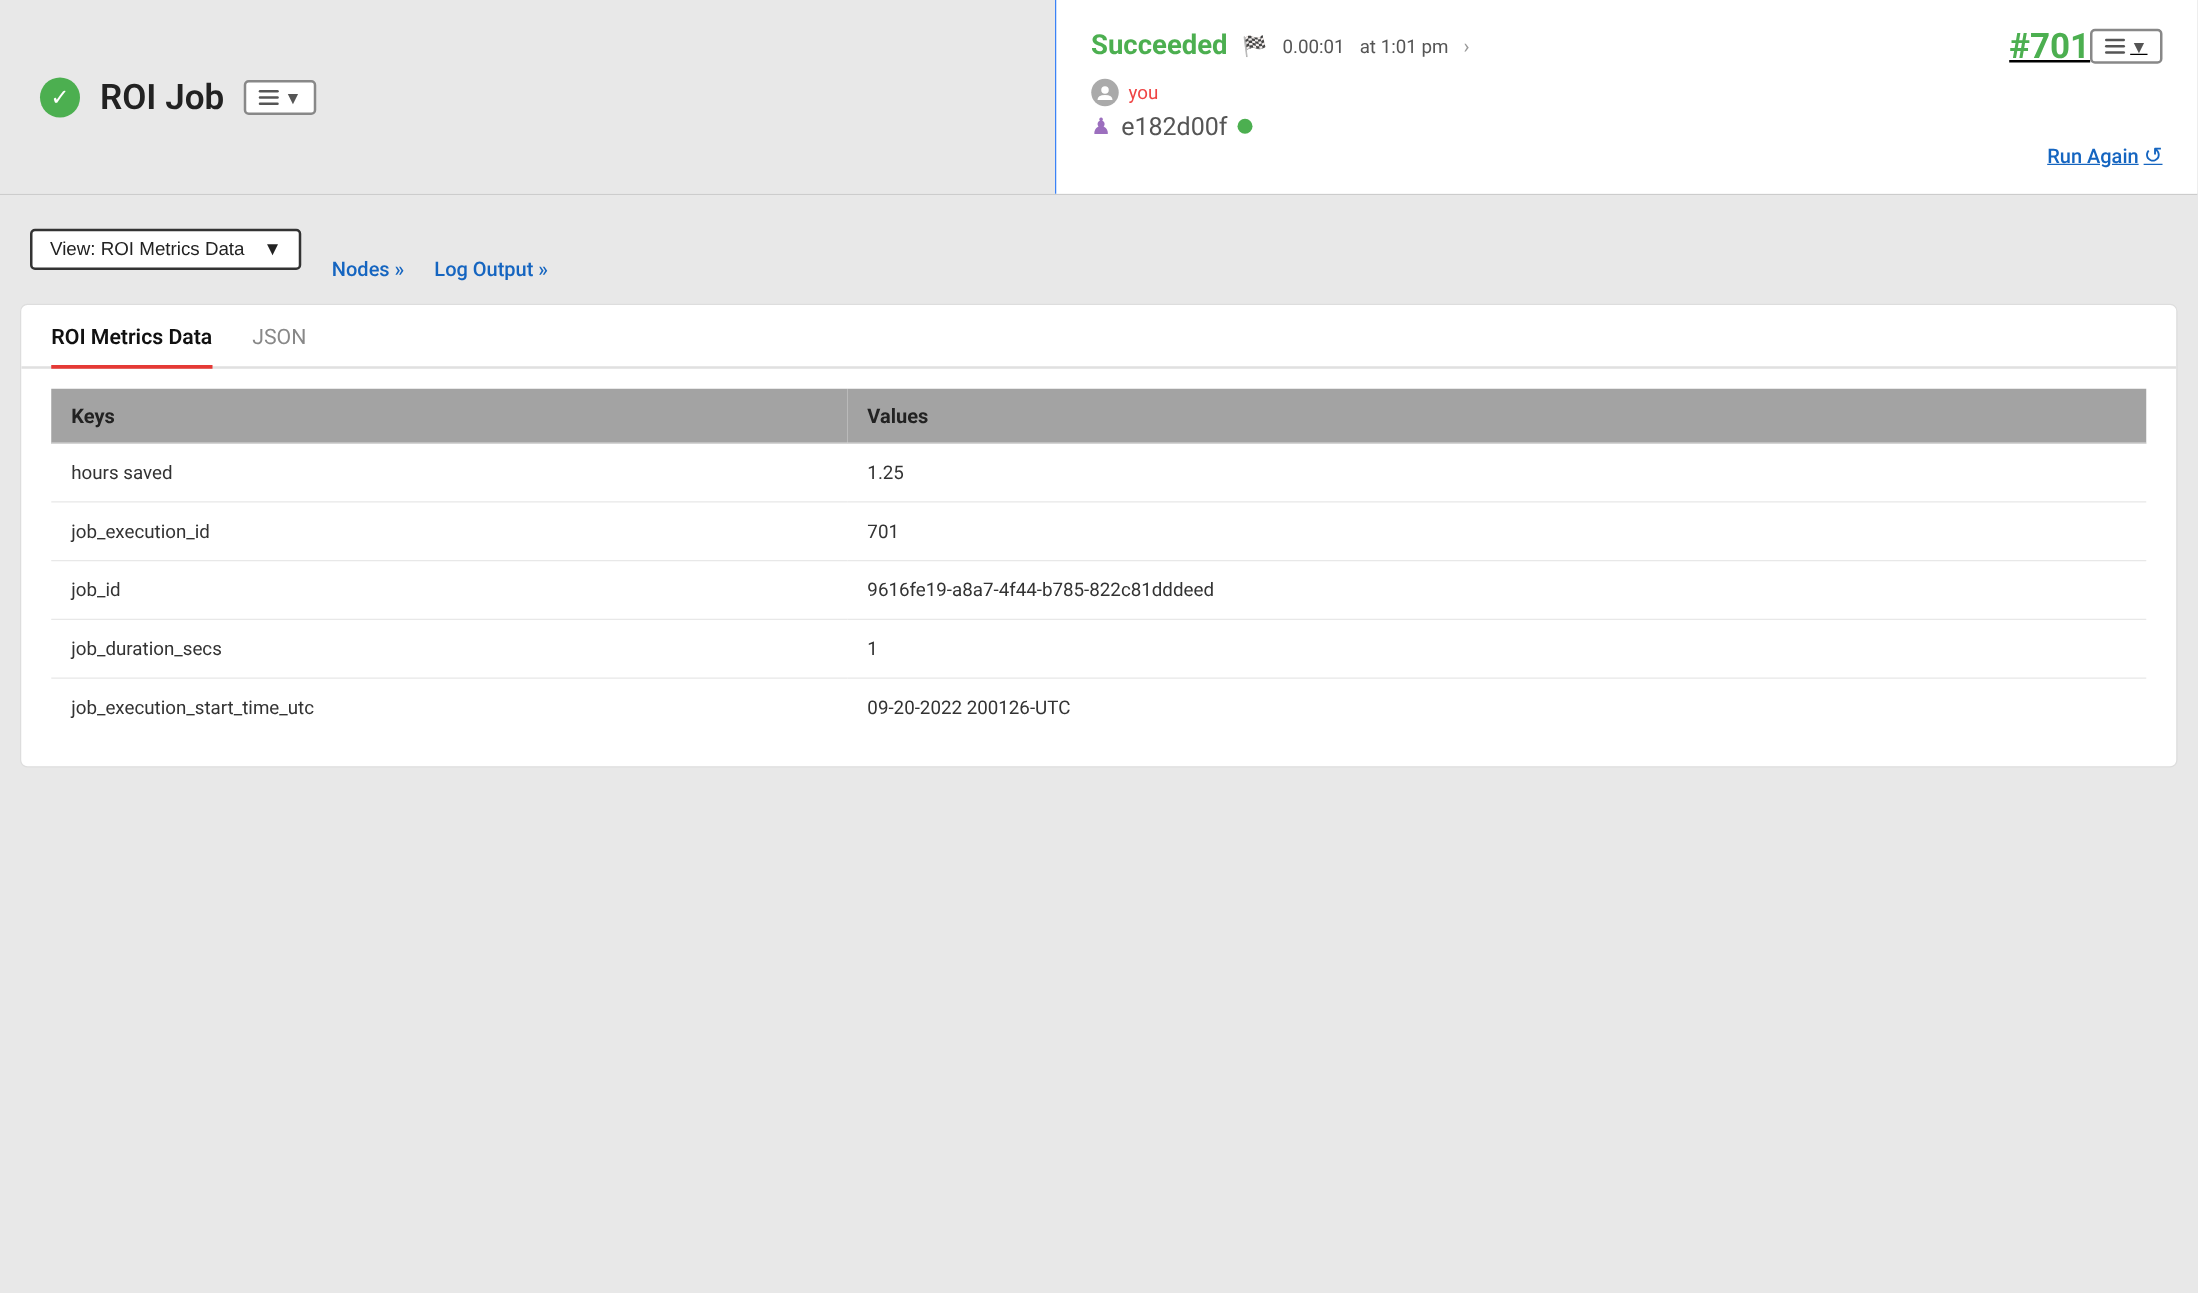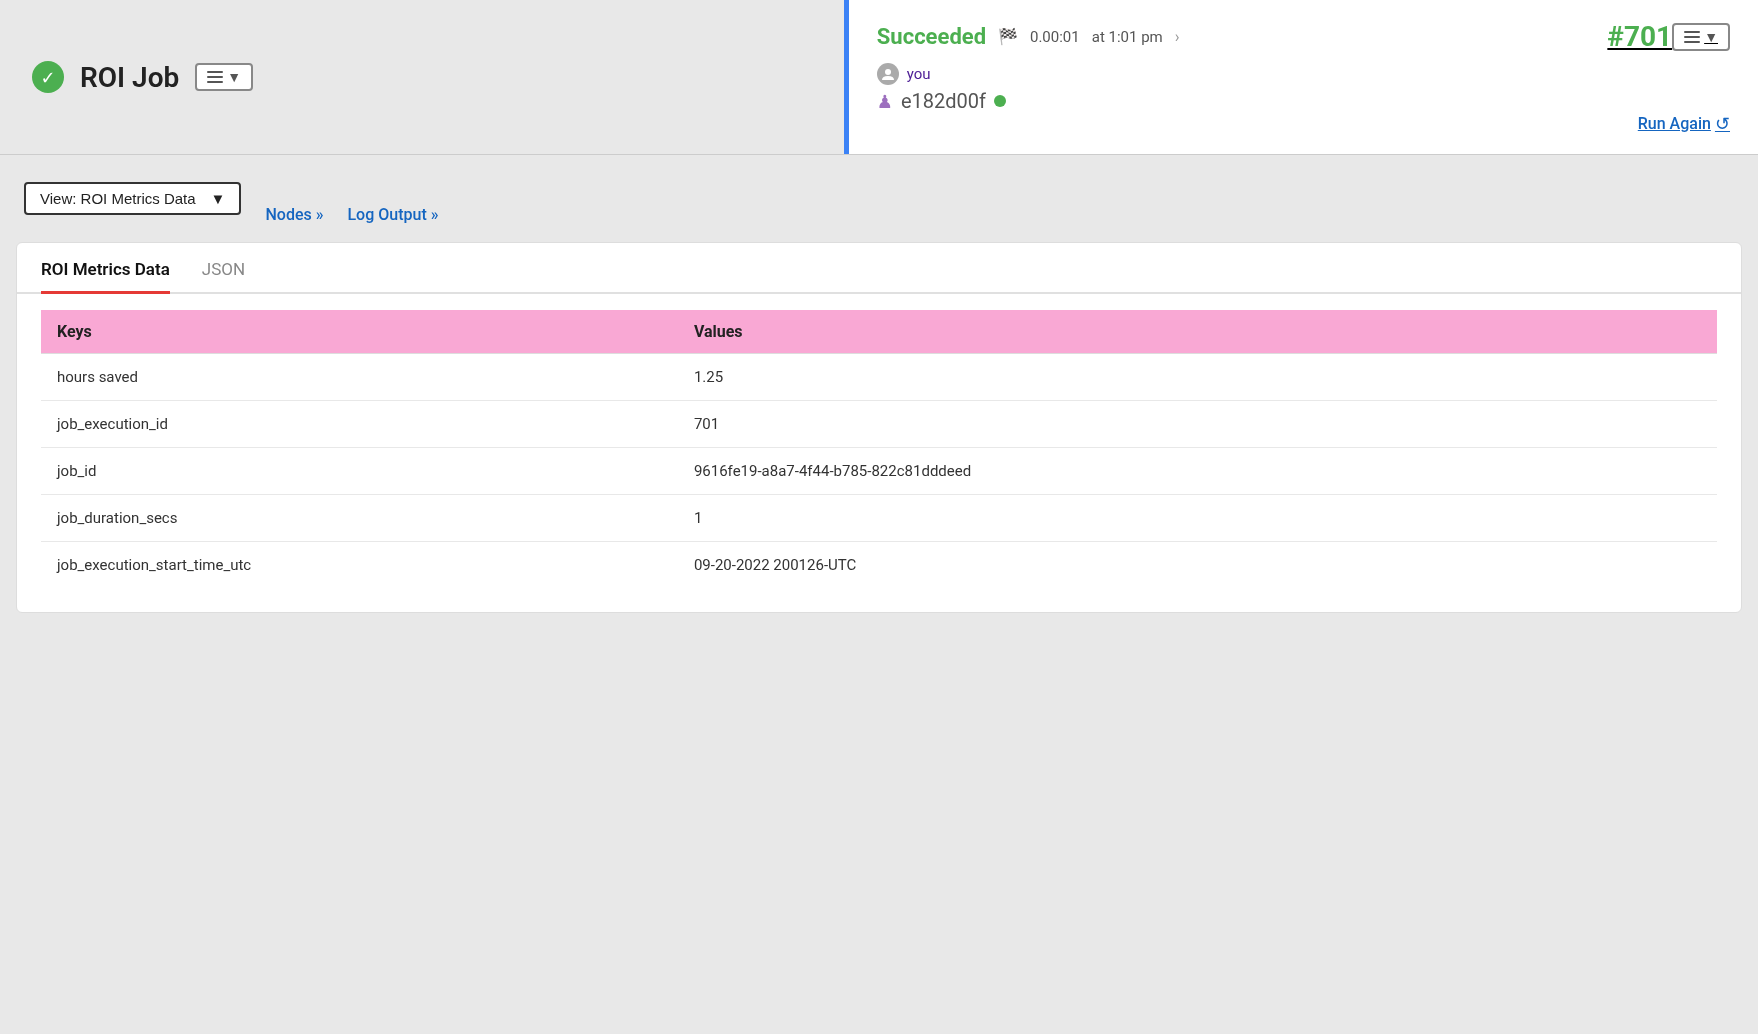--- a/index.html
+++ b/index.html
@@ -25,21 +25,21 @@
       background: #e8e8e8;
     }
 
     .top-right {
       flex: 1;
       background: #fff;
       padding: 20px 28px;
       display: flex;
       flex-direction: column;
       justify-content: space-between;
-      border-left: 5px solid #3b82f6;
+      border-left: 1px solid #3b82f6;
     }
 
     .job-title-row {
       display: flex;
       align-items: center;
       gap: 16px;
     }
 
     .check-icon {
       width: 32px;
@@ -134,21 +134,21 @@
       border-radius: 50%;
       display: flex;
       align-items: center;
       justify-content: center;
       color: white;
       font-size: 13px;
     }
 
     .user-text {
       font-size: 15px;
-      color: #4c1d95;
+      color: #ef4444;
     }
 
     .agent-row {
       display: flex;
       align-items: center;
       gap: 8px;
       margin-top: 4px;
     }
 
     .agent-icon {
@@ -247,21 +247,21 @@
       padding: 16px 24px 24px 24px;
     }
 
     table {
       width: 100%;
       border-collapse: collapse;
       font-size: 15px;
     }
 
     thead tr {
-      background: #f9a8d4;
+      background: #a3a3a3;
     }
 
     thead th {
       text-align: left;
       padding: 12px 16px;
       font-weight: 700;
       color: #222;
       font-size: 16px;
       border-bottom: 1px solid #ddd;
     }

